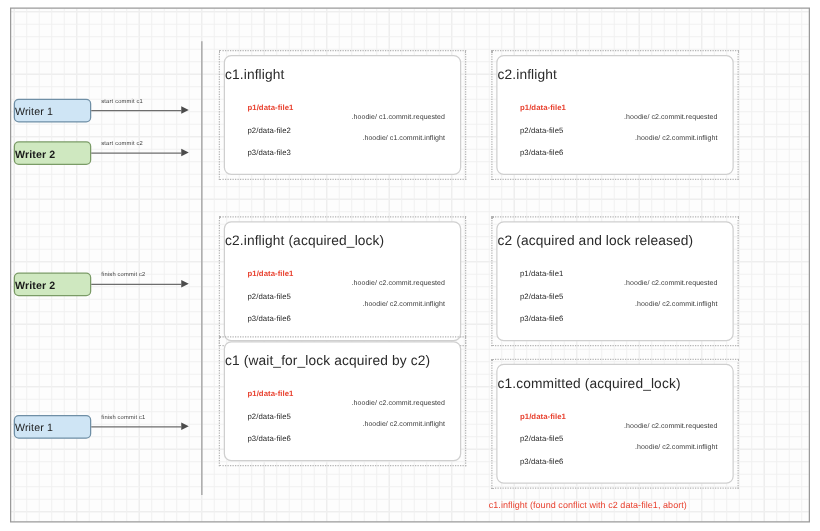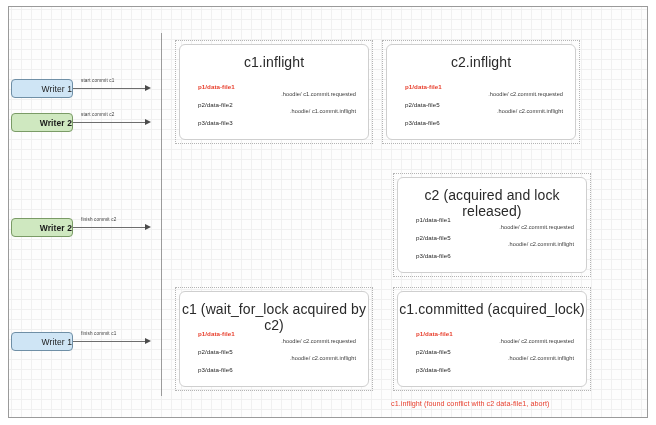--- a/index.html
+++ b/index.html
@@ -44,21 +44,21 @@
   }
   
   .writer {
     position: absolute;
     width: 62px;
     height: 19px;
     border-radius: 4px;
     box-sizing: border-box;
     display: flex;
     align-items: center;
-    justify-content: flex-end;
+    justify-content: flex-start;
     font-size: 8.5px;
     color: #1a1a1a;
     letter-spacing: 0.1px;
   }
   .writer.blue { background: #cfe5f5; border: 1px solid #6f8fa6; }
   .writer.green { background: #cfe8c0; border: 1px solid #7a9b66; font-weight: bold; }
 
   
   .arrow-line {
     position: absolute;
@@ -94,22 +94,22 @@
     box-sizing: border-box;
     border: 1px solid #cfcfcf;
     border-radius: 6px;
     background: #ffffff;
   }
   .panel-title {
     position: absolute;
     top: 9px;
     left: 0;
     right: 0;
-    text-align: center;
-    font-size: 14px;
+    text-align: left;
+    font-size: 11px;
     color: #2a2a2a;
     letter-spacing: 0.1px;
   }
   .file-list {
     position: absolute;
     left: 18px;
     top: 38px;
   }
   .file-item {
     font-size: 6.2px;
@@ -186,52 +186,66 @@
           <div class="file-item">p2/data-file2</div>
           <div class="file-item">p3/data-file3</div>
         </div>
         <div class="meta-list">
           <div class="meta-item">.hoodie/ c1.commit.requested</div>
           <div class="meta-item">.hoodie/ c1.commit.inflight</div>
         </div>
       </div>
     </div>
 
-    <div class="panel-outer" style="left:373px; top:33px; width:198px; height:104px;">
+    <div class="panel-outer" style="left:384px; top:33px; width:198px; height:104px;">
       <div class="panel-inner">
         <div class="panel-title">c2.inflight</div>
         <div class="file-list">
           <div class="file-item conflict">p1/data-file1</div>
           <div class="file-item">p2/data-file5</div>
           <div class="file-item">p3/data-file6</div>
         </div>
         <div class="meta-list">
           <div class="meta-item">.hoodie/ c2.commit.requested</div>
           <div class="meta-item">.hoodie/ c2.commit.inflight</div>
         </div>
       </div>
     </div>
 
+    <div class="panel-outer" style="left:166px; top:166px; width:198px; height:104px;">
+      <div class="panel-inner">
+        <div class="panel-title">c2.inflight (acquired_lock)</div>
+        <div class="file-list">
+          <div class="file-item conflict">p1/data-file1</div>
+          <div class="file-item">p2/data-file5</div>
+          <div class="file-item">p3/data-file6</div>
+        </div>
+        <div class="meta-list">
+          <div class="meta-item">.hoodie/ c2.commit.requested</div>
+          <div class="meta-item">.hoodie/ c2.commit.inflight</div>
+        </div>
+      </div>
+    </div>
 
     <div class="panel-outer" style="left:384px; top:166px; width:198px; height:104px;">
       <div class="panel-inner">
         <div class="panel-title">c2 (acquired and lock released)</div>
         <div class="file-list">
           <div class="file-item">p1/data-file1</div>
           <div class="file-item">p2/data-file5</div>
           <div class="file-item">p3/data-file6</div>
         </div>
         <div class="meta-list">
           <div class="meta-item">.hoodie/ c2.commit.requested</div>
           <div class="meta-item">.hoodie/ c2.commit.inflight</div>
         </div>
       </div>
     </div>
 
-    <div class="panel-outer" style="left:166px; top:280px; width:198px; height:104px;">
+    <div class="panel-outer" style="left:166px; top:262px; width:198px; height:104px;">
       <div class="panel-inner">
         <div class="panel-title">c1 (wait_for_lock acquired by c2)</div>
         <div class="file-list">
           <div class="file-item conflict">p1/data-file1</div>
           <div class="file-item">p2/data-file5</div>
           <div class="file-item">p3/data-file6</div>
         </div>
         <div class="meta-list">
           <div class="meta-item">.hoodie/ c2.commit.requested</div>
           <div class="meta-item">.hoodie/ c2.commit.inflight</div>

